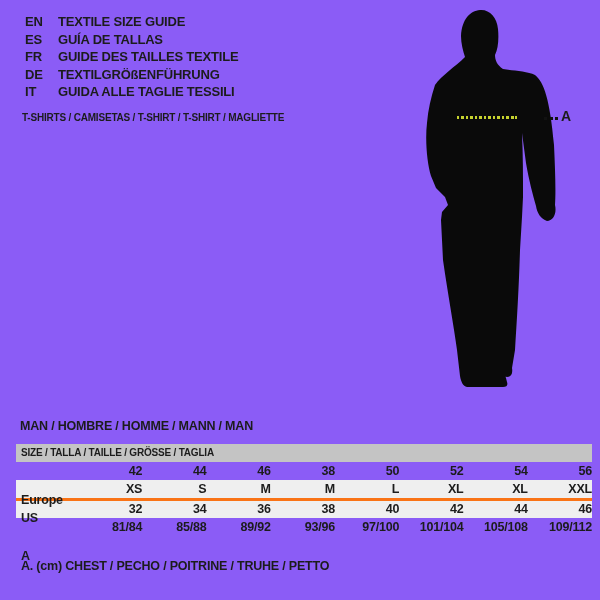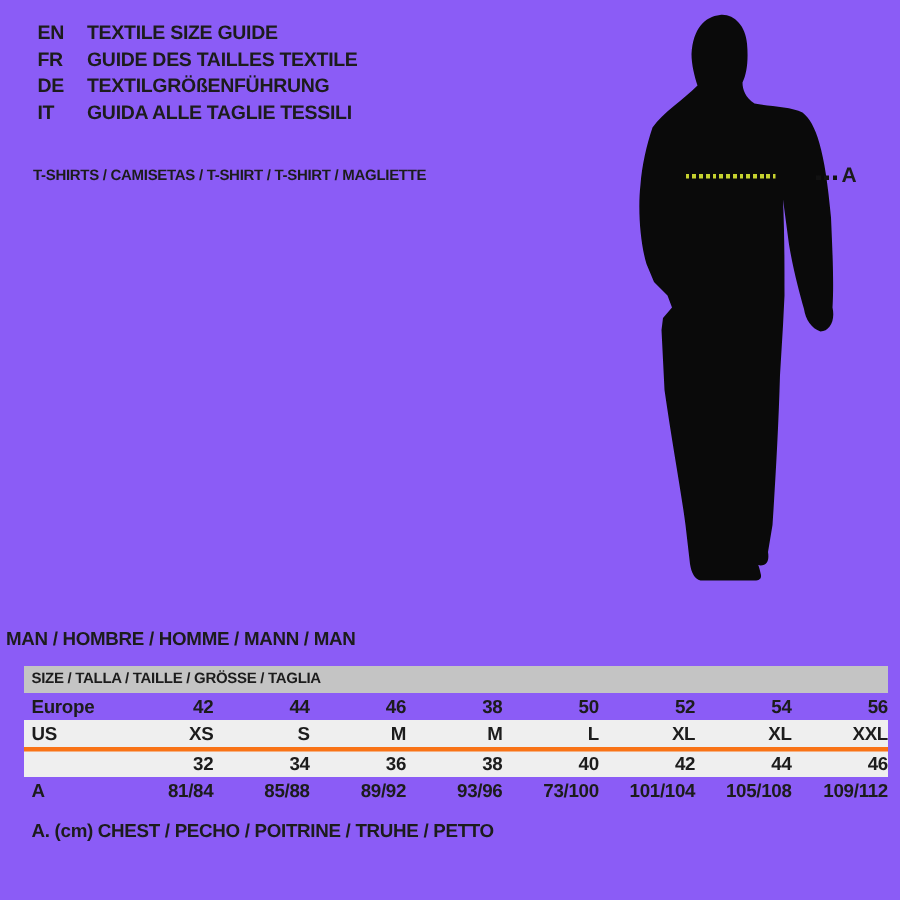--- a/index.html
+++ b/index.html
@@ -28,44 +28,48 @@
   }
   .chest-line.leader {
     left:544px; top:117px; width:15px; height:2.5px;
     background:repeating-linear-gradient(90deg, #111 0 3px, transparent 3px 5.5px);
   }
   .measure-label {
     position:absolute; left:561px; top:108px;
     font-size:14px; font-weight:bold;
   }
   
-  .section-title { position:absolute; left:4px; top:419px; font-size:12.5px; font-weight:bold; }
+  .section-title { position:absolute; left:20px; top:419px; font-size:12.5px; font-weight:bold; }
   
   .size-table { position:absolute; left:16px; top:444px; width:576px; font-weight:bold; }
   .table-header {
     height:18px; line-height:18px; background:var(--header-bg,#c4c4c4);
     padding-left:5px; font-size:10px;
   }
   .t-row { display:flex; height:18px; line-height:18px; font-size:12.5px; }
   .t-row.stripe { background:var(--stripe-bg,#efefef); }
   .t-row.stripe + .t-row.stripe { border-top:3px solid #f97316; height:17px; line-height:17px; }
-  .label-cell { width:62px; padding-left:5px; box-sizing:border-box; text-align:left; }
+  .label-cell { width:62px; padding-left:5px; box-sizing:border-box; text-align:left;margin-top:29px; }
   .value-cell { flex:1; text-align:right; }
   
-  .footnote { position:absolute; left:21px; top:547px; font-size:12.5px; font-weight:bold; }
+  .footnote { position:absolute; left:21px; top:559px; font-size:12.5px; font-weight:bold; }
 </style>
 </head>
 <body>
 
 <div class="page">
 
   <div class="lang-block">
     <div class="lang-row">
       <span class="lang-code">EN</span>
       <span class="lang-label">TEXTILE SIZE GUIDE</span>
+    </div>
+    <div class="lang-row">
+      <span class="lang-code">ES</span>
+      <span class="lang-label">GUÍA DE TALLAS</span>
     </div>
     <div class="lang-row">
       <span class="lang-code">FR</span>
       <span class="lang-label">GUIDE DES TAILLES TEXTILE</span>
     </div>
     <div class="lang-row">
       <span class="lang-code">DE</span>
       <span class="lang-label">TEXTILGRÖßENFÜHRUNG</span>
     </div>
     <div class="lang-row">
@@ -161,21 +165,21 @@
           <div class="value-cell">42</div>
           <div class="value-cell">44</div>
           <div class="value-cell">46</div>
         </div>
         <div class="t-row">
           <div class="label-cell">A</div>
           <div class="value-cell">81/84</div>
           <div class="value-cell">85/88</div>
           <div class="value-cell">89/92</div>
           <div class="value-cell">93/96</div>
-          <div class="value-cell">73/100</div>
+          <div class="value-cell">97/100</div>
           <div class="value-cell">101/104</div>
           <div class="value-cell">105/108</div>
           <div class="value-cell">109/112</div>
         </div>
       </div>
   </div>
 
   <div class="footnote">A. (cm) CHEST / PECHO / POITRINE / TRUHE / PETTO</div>
 
 </div>

